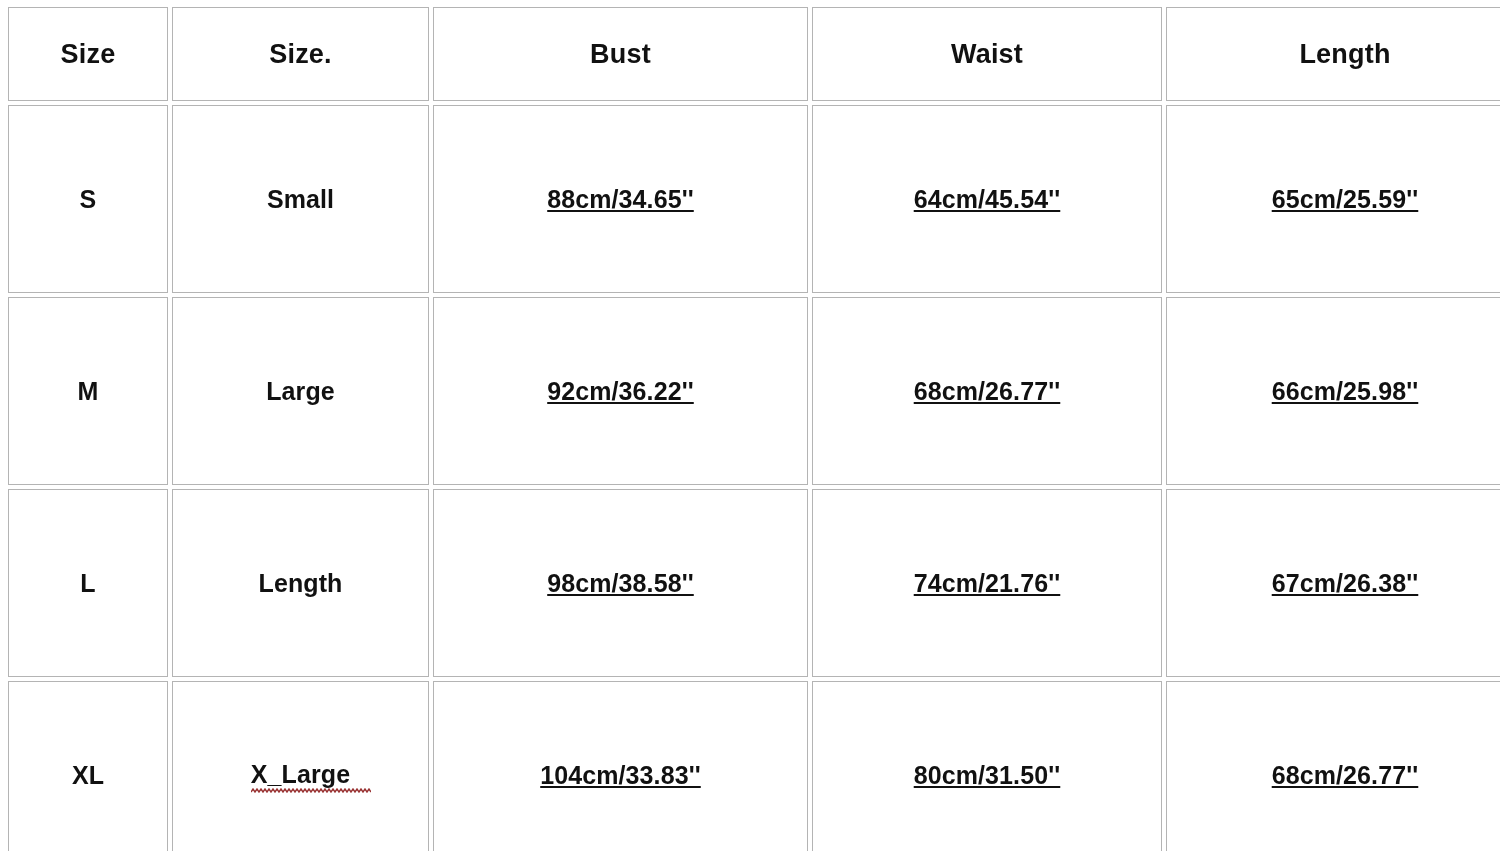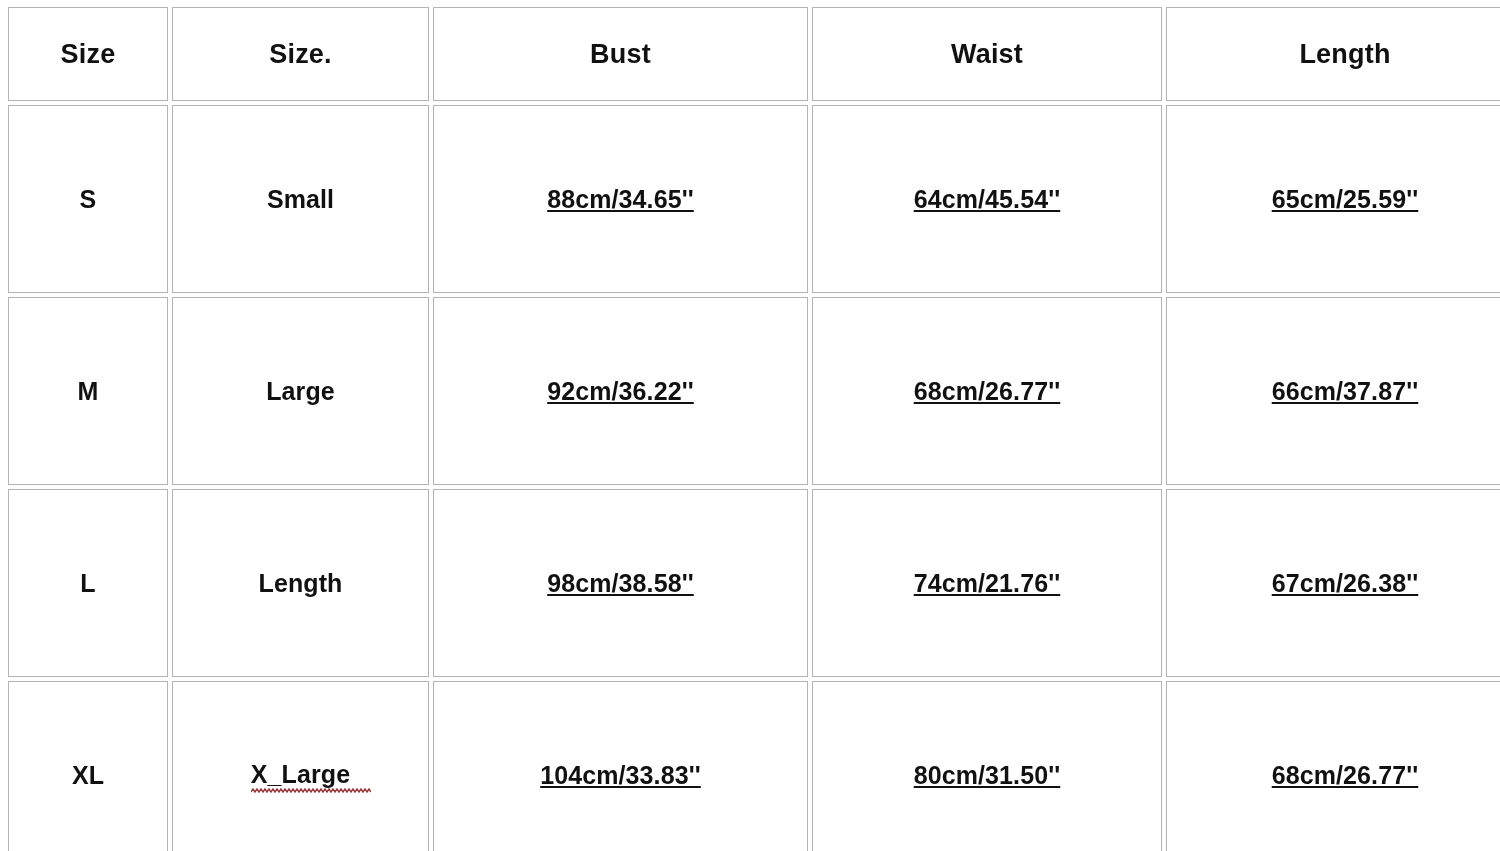--- a/index.html
+++ b/index.html
@@ -111,21 +111,21 @@
           <td class="name-cell"><span>Small</span></td>
           <td class="meas-cell"><span>88cm/34.65''</span></td>
           <td class="meas-cell"><span>64cm/45.54''</span></td>
           <td class="meas-cell"><span>65cm/25.59''</span></td>
         </tr>
         <tr>
           <td class="code-cell"><span>M</span></td>
           <td class="name-cell"><span>Large</span></td>
           <td class="meas-cell"><span>92cm/36.22''</span></td>
           <td class="meas-cell"><span>68cm/26.77''</span></td>
-          <td class="meas-cell"><span>66cm/37.87''</span></td>
+          <td class="meas-cell"><span>66cm/25.98''</span></td>
         </tr>
         <tr>
           <td class="code-cell"><span>L</span></td>
           <td class="name-cell"><span>Length</span></td>
           <td class="meas-cell"><span>98cm/38.58''</span></td>
           <td class="meas-cell"><span>74cm/21.76''</span></td>
           <td class="meas-cell"><span>67cm/26.38''</span></td>
         </tr>
         <tr>
           <td class="code-cell"><span>XL</span></td>

